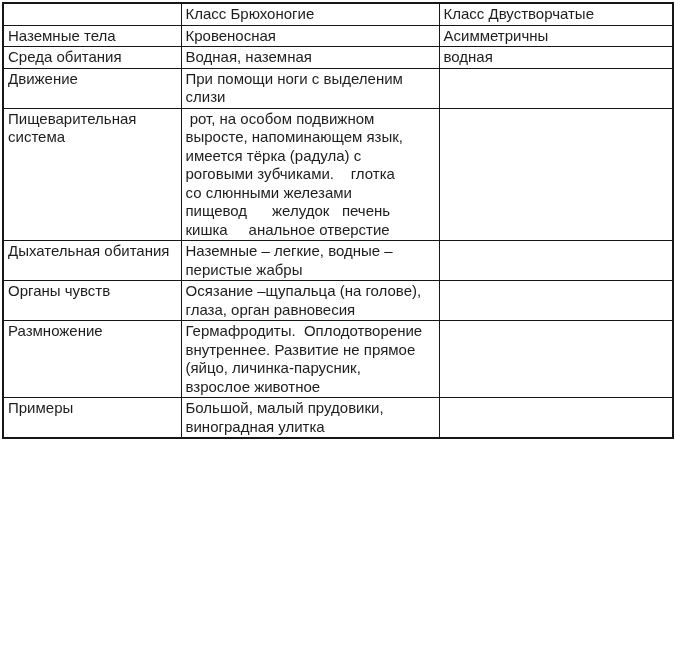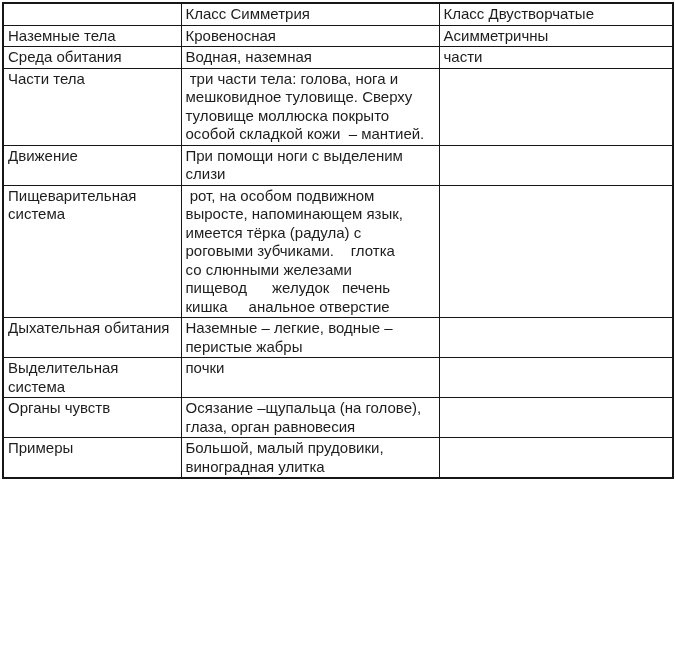--- a/index.html
+++ b/index.html
@@ -44,40 +44,32 @@
 <div class="table-wrap">
   <table class="compare-table">
     <colgroup>
       <col style="width:178px">
       <col style="width:258px">
       <col style="width:234px">
     </colgroup>
     <tbody>
       <tr>
         <td></td>
-        <td>Класс Симметрия</td>
+        <td>Класс Брюхоногие</td>
         <td>Класс Двустворчатые</td>
       </tr>
         <tr>
           <td>Наземные тела</td>
           <td>Кровеносная</td>
           <td>Асимметричны</td>
         </tr>
         <tr>
           <td>Среда обитания</td>
           <td>Водная, наземная</td>
-          <td>части</td>
-        </tr>
-        <tr>
-          <td>Части тела</td>
-          <td> три части тела: голова, нога и
-мешковидное туловище. Сверху
-туловище моллюска покрыто
-особой складкой кожи  – мантией.</td>
-          <td></td>
+          <td>водная</td>
         </tr>
         <tr>
           <td>Движение</td>
           <td>При помощи ноги с выделеним
 слизи</td>
           <td></td>
         </tr>
         <tr>
           <td>Пищеварительная
 система</td>
@@ -90,29 +82,31 @@
 кишка     анальное отверстие</td>
           <td></td>
         </tr>
         <tr>
           <td>Дыхательная обитания</td>
           <td>Наземные – легкие, водные –
 перистые жабры</td>
           <td></td>
         </tr>
         <tr>
-          <td>Выделительная
-система</td>
-          <td>почки</td>
+          <td>Органы чувств</td>
+          <td>Осязание –щупальца (на голове),
+глаза, орган равновесия</td>
           <td></td>
         </tr>
         <tr>
-          <td>Органы чувств</td>
-          <td>Осязание –щупальца (на голове),
-глаза, орган равновесия</td>
+          <td>Размножение</td>
+          <td>Гермафродиты.  Оплодотворение
+внутреннее. Развитие не прямое
+(яйцо, личинка-парусник,
+взрослое животное</td>
           <td></td>
         </tr>
         <tr>
           <td>Примеры</td>
           <td>Большой, малый прудовики,
 виноградная улитка</td>
           <td></td>
         </tr>
       </tbody>
   </table>

